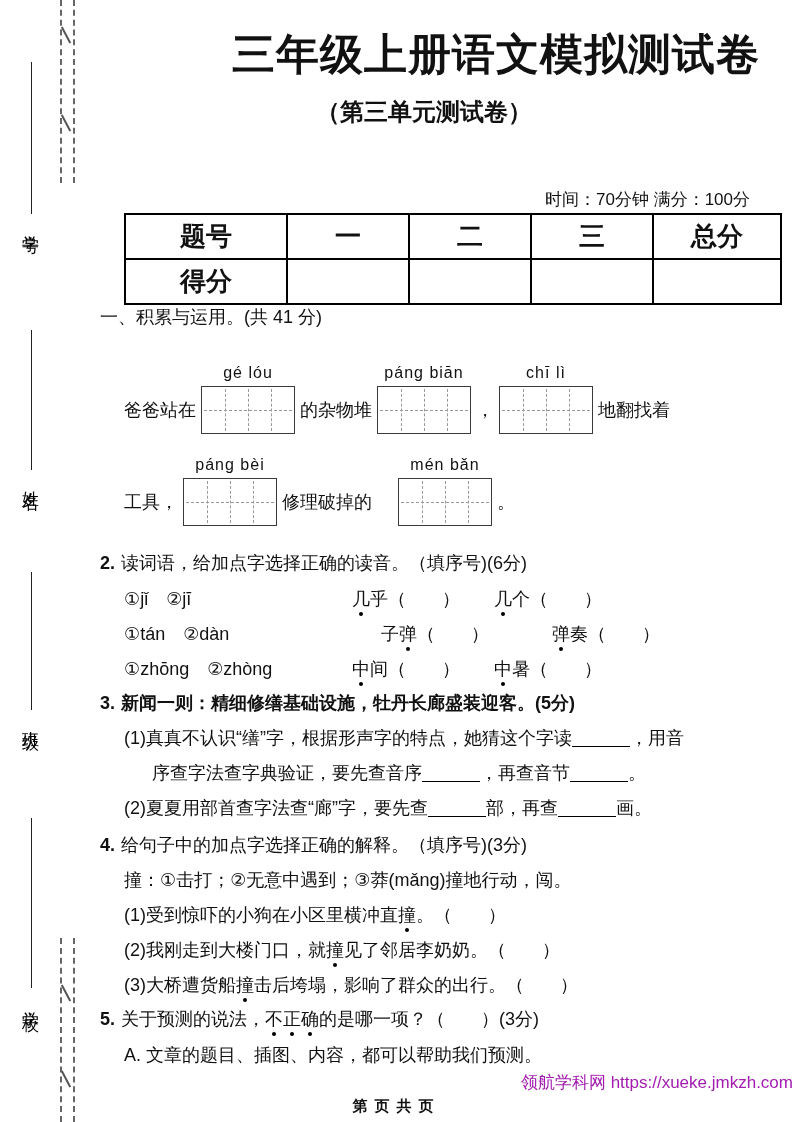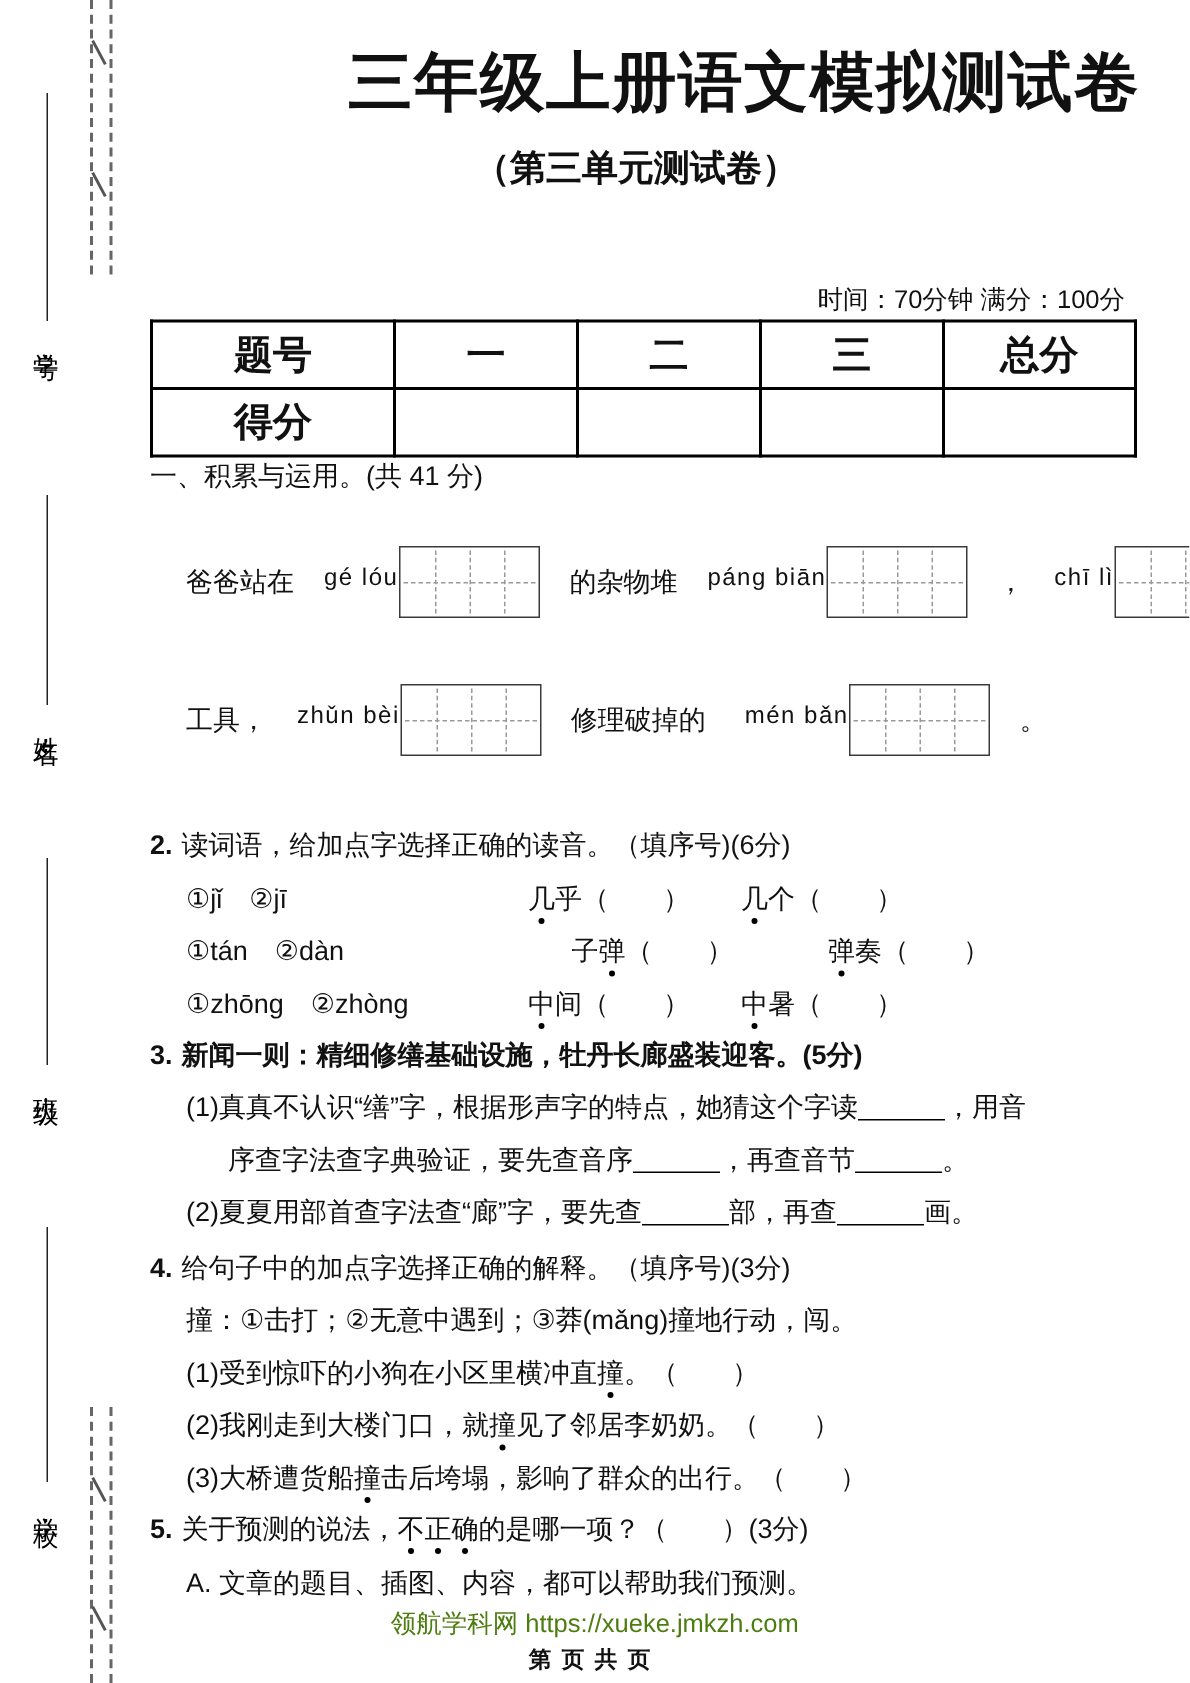--- a/index.html
+++ b/index.html
@@ -13,33 +13,33 @@
   .bind-top{top:0;height:183px;}
   .bind-bottom{top:938px;height:184px;}
   .tick{position:absolute;width:18px;border-top:2px solid #555;transform:rotate(62deg);}
   .vline{position:absolute;left:31px;width:0;border-left:1.6px solid #222;}
   .vlabel{position:absolute;left:19px;writing-mode:vertical-rl;font-size:17px;letter-spacing:3px;color:#000;}
   
   .title{position:absolute;left:88px;top:26px;width:672px;text-align:right;font-size:43px;font-weight:900;letter-spacing:1px;}
   .subtitle{position:absolute;left:88px;top:96px;width:672px;text-align:center;font-size:24px;font-weight:900;}
   .meta{position:absolute;left:100px;top:188px;width:650px;text-align:right;font-size:17px;font-weight:500;}
   
-  table.score{position:absolute;left:100px;top:213px;border-collapse:collapse;}
+  table.score{position:absolute;left:124px;top:213px;border-collapse:collapse;}
   table.score td{border:2.3px solid #000;text-align:center;vertical-align:middle;height:41px;font-size:26px;font-weight:700;}
   .c0{width:158px}.c1{width:118px}.c2{width:118px}.c3{width:118px}.c4{width:124px}
   
   .abs{position:absolute;left:100px;width:662px;font-size:18px;line-height:1.25;}
   .qnum{font-weight:700;margin-right:6px;}
   .indent{padding-left:24px;}
   .indent2{padding-left:52px;}
   .bold{font-weight:700;}
   
   .boxrow{position:absolute;display:flex;align-items:flex-end;}
   .boxrow .txt{padding-bottom:12px;font-size:18px;white-space:nowrap;}
-  .pw{display:flex;flex-direction:row;align-items:center;margin:0 20px;}
+  .pw{display:flex;flex-direction:column;align-items:center;margin:0 5px;}
   .pinyin{font-size:16px;letter-spacing:1px;margin-bottom:4px;white-space:nowrap;}
   .boxes{display:inline-block;width:92px;height:46px;border:1.8px solid #3a3a3a;position:relative;background:#fff;}
   .vd{position:absolute;top:2px;bottom:2px;border-left:1px dashed #999;}
   .v1{left:25%}.v2{left:50%}.v3{left:75%}
   .hd{position:absolute;left:2px;right:2px;top:50%;border-top:1px dashed #999;}
   
   .q2row{display:grid;grid-template-columns:228px 142px auto;margin-left:24px;}
   
   .dotted{display:inline-block;position:relative;}
   .dotted::after{content:"";position:absolute;left:50%;bottom:-5px;width:4px;height:4px;margin-left:-2px;background:#000;border-radius:50%;}
@@ -127,21 +127,21 @@
           <i class="vd v3"></i>
           <i class="hd"></i>
         </span>
     </span>
     <span class="txt">地翻找着</span>
   </div>
 
   <div class="boxrow" style="left:124px;top:456px;">
     <span class="txt">工具，</span>
     <span class="pw">
-      <span class="pinyin">zhǔn  bèi</span>
+      <span class="pinyin">páng  bèi</span>
       <span class="boxes">
           <i class="vd v1"></i>
           <i class="vd v2"></i>
           <i class="vd v3"></i>
           <i class="hd"></i>
         </span>
     </span>
     <span class="txt">修理破掉的</span>
     <span class="pw" style="margin-left:26px;">
       <span class="pinyin">mén  bǎn</span>
@@ -202,16 +202,16 @@
       <span><span>(3)大桥遭货船</span><span class="dotted">撞</span><span>击后垮塌，影响了群众的出行。</span></span>
       <span>（　　）</span>
     </div>
   </div>
 
   <div class="abs" style="top:1008px;">
     <span class="qnum">5.</span><span><span>关于预测的说法，</span><span class="dotted">不</span><span class="dotted">正</span><span class="dotted">确</span><span>的是哪一项？（　　）(3分)</span></span>
   </div>
   <div class="abs indent" style="top:1044px;">A. 文章的题目、插图、内容，都可以帮助我们预测。</div>
 
-  <div class="footer-brand" style="color: #4d7c0f;">领航学科网 https://xueke.jmkzh.com</div>
+  <div class="footer-brand" style="color: #a21caf; text-align: right;">领航学科网 https://xueke.jmkzh.com</div>
   <div class="footer-page">第页共页</div>
 
 </div>
 
 </body></html>

